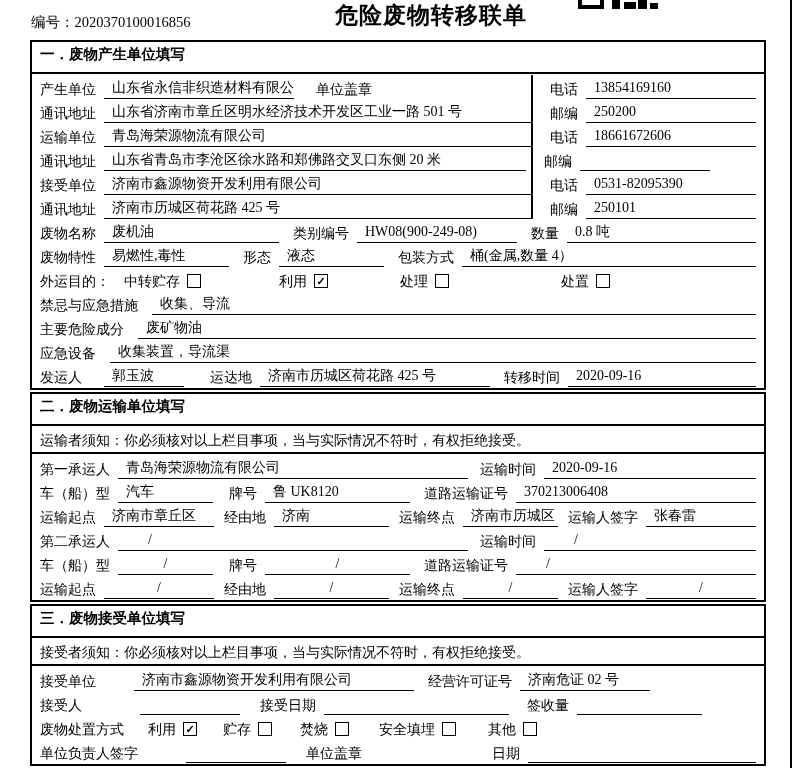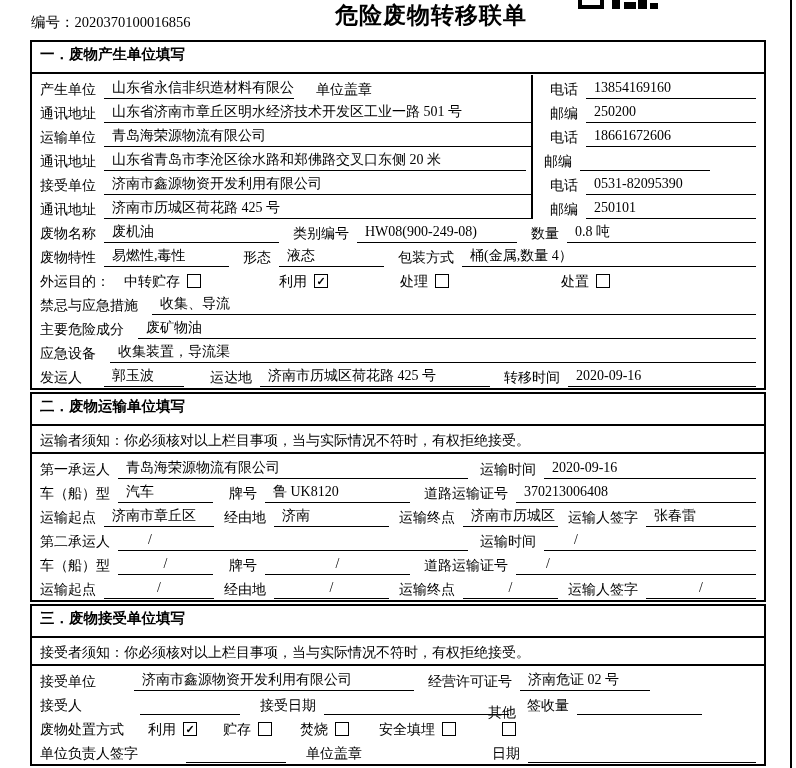--- a/index.html
+++ b/index.html
@@ -236,21 +236,21 @@
             <span class="chk"></span>
           </span>
           <span class="chkw" style="margin-left: 28px;">
             <span class="txt">焚烧</span>
             <span class="chk"></span>
           </span>
           <span class="chkw" style="margin-left: 30px;">
             <span class="txt">安全填埋</span>
             <span class="chk"></span>
           </span>
-          <span class="chkw" style="margin-left: 32px; flex-direction: column;">
+          <span class="chkw" style="margin-left: 32px;">
             <span class="txt">其他</span>
             <span class="chk"></span>
           </span>
         </div>
         <div class="r">
           <span class="lbl">单位负责人签字</span>
           <span class="fld" style="width: 100px; margin-left: 40px;"></span>
           <span class="txt" style="margin-left: 20px;">单位盖章</span>
           <span class="lbl" style="margin-left: 130px;">日期</span>
           <span class="fld" style="flex-grow: 1;"></span>

